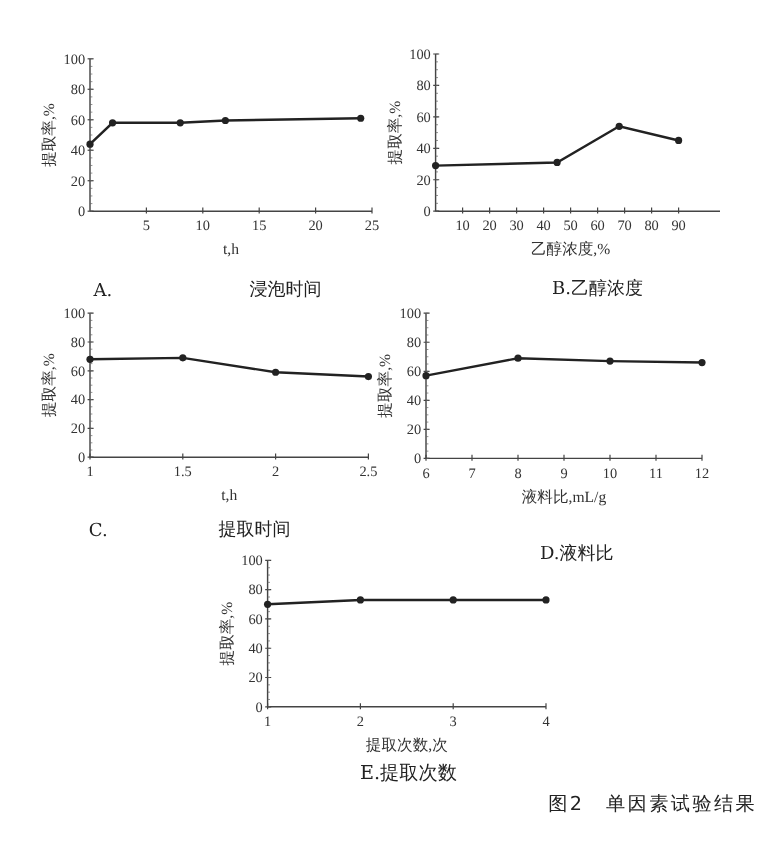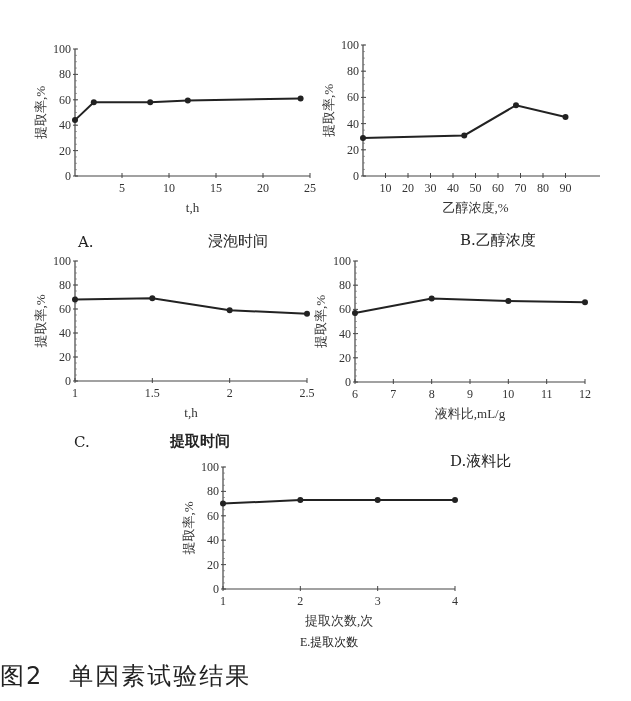--- a/index.html
+++ b/index.html
@@ -1,19 +1,19 @@
 <!DOCTYPE html>
 <html><head>
 <meta charset="utf-8">
 <style>
   body { margin:0; background:#fff; width:631px; height:701px; position:relative; font-family:"DejaVu Serif","Liberation Serif",serif; color:#222; overflow:hidden; }
   .panel { position:absolute; }
   svg text { font-family:"Liberation Serif","DejaVu Serif",serif; fill:#333; }
   .caption { position:absolute; font-size:15px; color:#222; }
-  .fig-title { position:absolute; left:0; width:631px; top:660px; text-align:left; font-size:24px; font-family:"DejaVu Sans","Liberation Sans",sans-serif; letter-spacing:2px; }
+  .fig-title { position:absolute; left:0; width:631px; top:660px; text-align:right; font-size:16px; font-family:"DejaVu Sans","Liberation Sans",sans-serif; letter-spacing:2px; }
 </style>
 </head>
 <body>
 
 <div class="panel" id="chart-0" style="left:30px;top:40px;"><svg width="300" height="190">
       <line x1="45" y1="136" x2="280" y2="136" stroke="#444" stroke-width="1.2"></line>
       <line x1="45" y1="136" x2="45" y2="9" stroke="#444" stroke-width="1.2"></line>
       <line x1="43" y1="136" x2="48" y2="136" stroke="#444"></line>
       <text x="41" y="140" text-anchor="end" font-size="12">0</text>
       <line x1="43" y1="110.6" x2="48" y2="110.6" stroke="#444"></line>
@@ -288,17 +288,17 @@
       <circle cx="51" cy="43.60000000000001" r="3" fill="#222"></circle>
       <circle cx="128.33333333333331" cy="39.94" r="3" fill="#222"></circle>
       <circle cx="205.66666666666666" cy="39.94" r="3" fill="#222"></circle>
       <circle cx="283" cy="39.94" r="3" fill="#222"></circle>
     </svg></div>
 
 <span class="caption" style="left:78px;top:233px;">A.</span>
 <span class="caption" style="left:172px;top:232px;margin-left:36px;">浸泡时间</span>
 <span class="caption" style="left:460px;top:231px;">B.乙醇浓度</span>
 <span class="caption" style="left:74px;top:433px;">C.</span>
-<span class="caption" style="left:170px;top:432px;font-weight:bold;">提取时间</span>
+<span class="caption" style="left:182px;top:432px;">提取时间</span>
 <span class="caption" style="left:450px;top:452px;">D.液料比</span>
-<span class="caption" style="left:300px;top:634px;font-size:12px;font-family:Liberation Serif, serif;">E.提取次数</span>
+<span class="caption" style="left:300px;top:634px;font-size:16px;">E.提取次数</span>
 
 <div class="fig-title">图2　单因素试验结果</div>
 
 </body></html>

